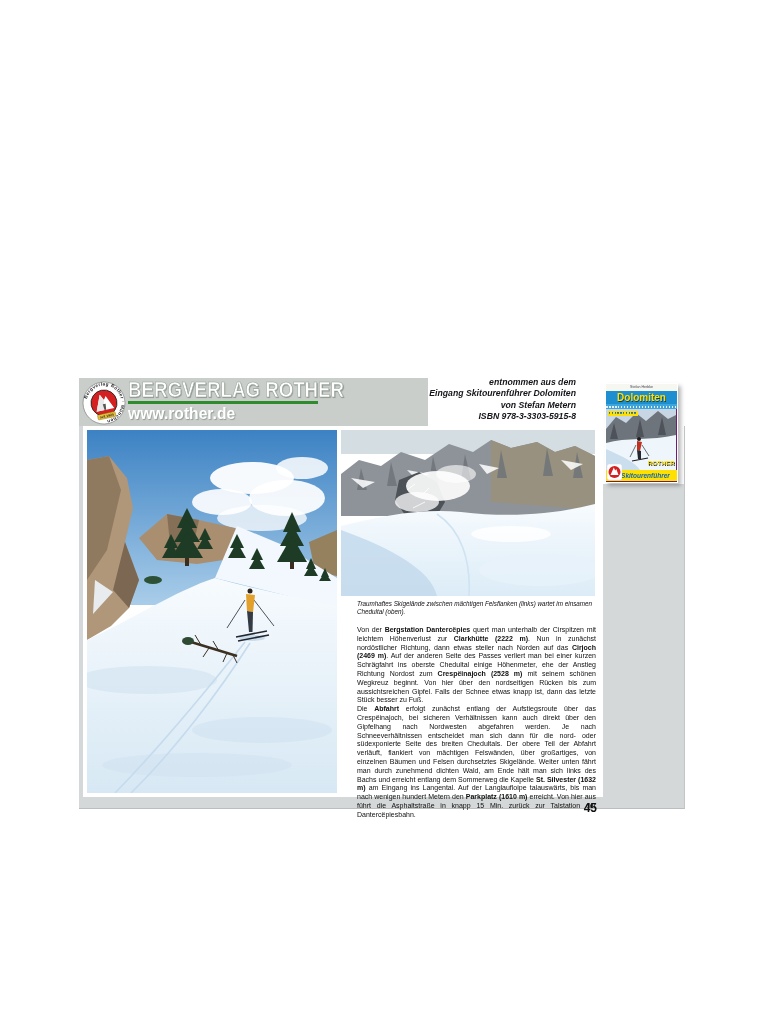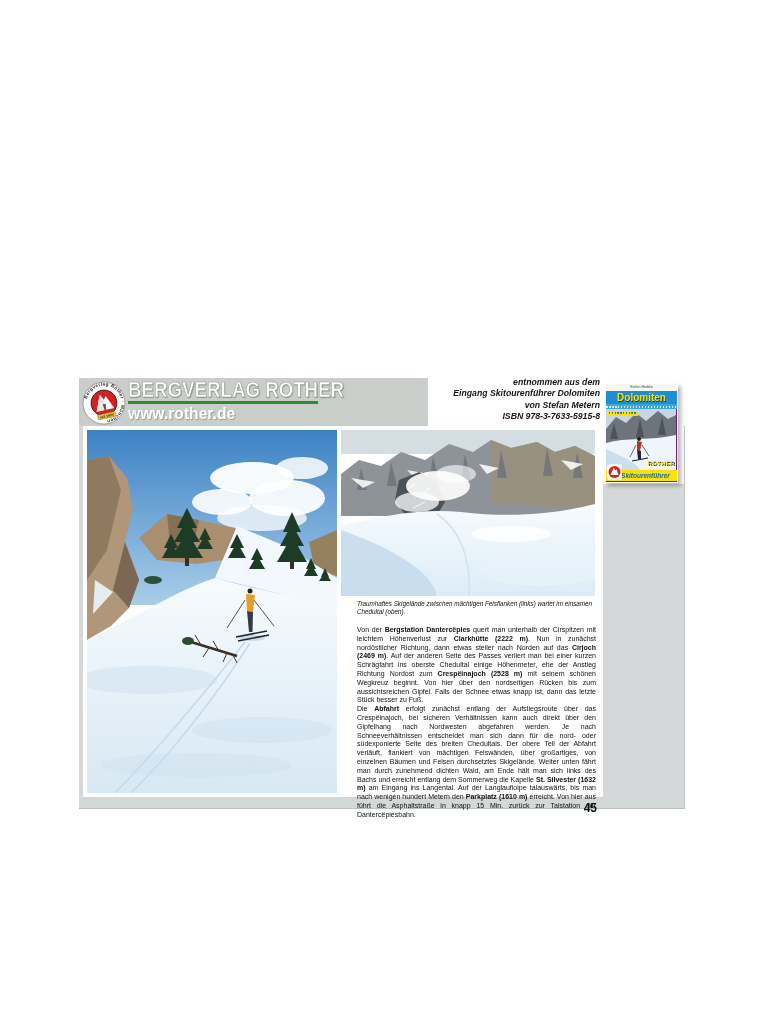--- a/index.html
+++ b/index.html
@@ -11,21 +11,21 @@
   .banner-bar{left:79px;top:378px;width:349px;height:48px;background:#c9cecb;}
   .badge{left:82px;top:381px;width:44px;height:44px;transform:rotate(-12deg);}
   .brand-block{left:128px;top:380px;}
   .brand-title{display:inline-block;font-size:22px;font-weight:bold;color:#ffffff;
                letter-spacing:0;transform:scaleX(.85);transform-origin:left;
                -webkit-text-stroke:.6px #97a097;text-shadow:1px 1px 1px #8f968f;line-height:20px;white-space:nowrap;}
   .green-line{width:190px;height:2.5px;background:#2e8b2e;margin-top:0px;}
   .brand-url{display:inline-block;font-size:17px;font-weight:bold;color:#ffffff;
              transform:scaleX(.92);transform-origin:left;
              text-shadow:1px 1px 1px #969c96;line-height:18px;margin-top:1px;white-space:nowrap;}
-  .source-note{left:380px;top:377px;width:220px;text-align:right;font-style:italic;
+  .source-note{left:356px;top:377px;width:220px;text-align:right;font-style:italic;
                font-weight:bold;font-size:8.7px;line-height:11.4px;color:#15151a;}
 
   
   .panel{left:79px;top:426px;width:605px;height:382px;background:#d5d8d8;
          border-right:1px solid #c2c6c6;border-bottom:1px solid #babebe;}
   .cover-backdrop{left:603px;top:426px;width:81px;height:58px;background:#ffffff;}
   .page{left:83px;top:426px;width:520px;height:371px;background:#ffffff;}
   .photo{overflow:hidden;}
   .photo-left{left:4px;top:4px;width:250px;height:363px;}
   .photo-right{left:258px;top:4px;width:254px;height:166px;}
@@ -88,21 +88,21 @@
   <div class="abs brand-block">
     <span class="brand-title">BERGVERLAG ROTHER</span>
     <div class="green-line"></div>
     <span class="brand-url">www.rother.de</span>
   </div>
 
   <div class="abs source-note">
     <div>entnommen aus dem</div>
     <div>Eingang Skitourenführer Dolomiten</div>
     <div>von Stefan Metern</div>
-    <div>ISBN 978-3-7633-5915-8</div>
+    <div>ISBN 978-3-3303-5915-8</div>
   </div>
 
   <div class="abs panel"></div>
   <div class="abs cover-backdrop"></div>
 
   <div class="abs page">
 
     <div class="abs photo photo-left">
       <svg width="250" height="363" viewBox="0 0 250 363">
         <defs>

